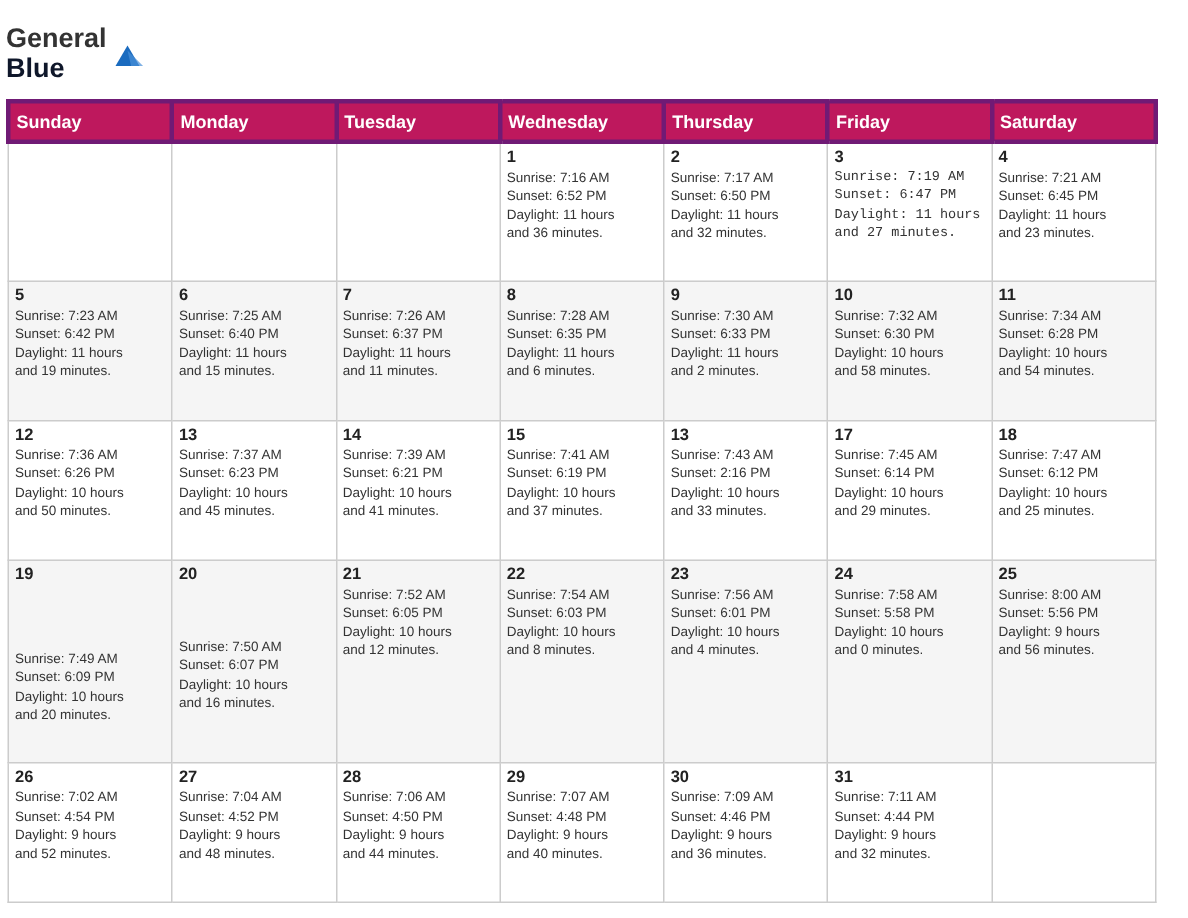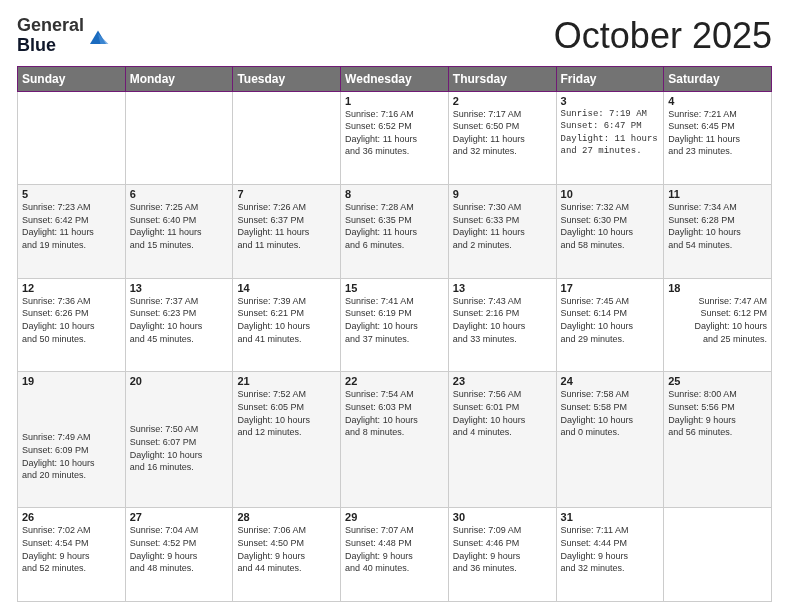--- a/index.html
+++ b/index.html
@@ -6,21 +6,21 @@
     body {
       width: 792px;
       height: 612px;
       font-family: Arial, sans-serif;
       background: #fff;
       overflow: hidden;
     }
     .page {
       width: 792px;
       height: 612px;
-      padding: 16px 20px 10px 17px;
+      padding: 16px 20px 10px 4px;
       display: flex;
       flex-direction: column;
     }
     .header {
       display: flex;
       justify-content: space-between;
       align-items: flex-start;
       margin-bottom: 10px;
     }
     .logo {
@@ -62,27 +62,27 @@
       margin-top: 2px;
     }
     .calendar {
       flex: 1;
       border: 1px solid #ccc;
       border-collapse: collapse;
       width: 100%;
       table-layout: fixed;
     }
     .calendar th {
-      background: #737373;
+      background: #be185d;
       color: #fff;
       font-size: 12px;
       font-weight: bold;
       padding: 5px 4px;
       text-align: left;
-      border: 1px solid #701a75;
+      border: 3px solid #701a75;
     }
     .calendar td {
       border: 1px solid #ccc;
       vertical-align: top;
       padding: 3px 4px;
       font-size: 9.5px;
       color: #333;
       background: #fff;
     }
     .calendar tr:nth-child(even) td {
@@ -118,21 +118,20 @@
           <span class="logo-general">General</span>
           <span class="logo-blue">Blue</span>
         </div>
         <svg class="logo-icon" viewBox="0 0 30 30" xmlns="http://www.w3.org/2000/svg">
           <polygon points="5,25 25,25 15,8" fill="#1a6bbf"></polygon>
           <polygon points="15,12 28,25 18,25" fill="#4a90d9" opacity="0.7"></polygon>
         </svg>
       </div>
     </div>
     <div class="title-block">
-      <div class="month-title">October 2025</div>
     </div>
   </div>
 
   <table class="calendar">
     <thead>
       <tr>
         <th>Sunday</th>
         <th>Monday</th>
         <th>Tuesday</th>
         <th>Wednesday</th>
@@ -264,21 +263,21 @@
           </td>
           <td>
             <span class="day-num">17</span>
             <div class="day-info" style="white-space: pre-line;">Sunrise: 7:45 AM
 Sunset: 6:14 PM
 Daylight: 10 hours
 and 29 minutes.</div>
           </td>
           <td>
             <span class="day-num">18</span>
-            <div class="day-info" style="white-space: pre-line; text-align: right;">Sunrise: 7:47 AM
+            <div class="day-info" style="white-space: pre-line;">Sunrise: 7:47 AM
 Sunset: 6:12 PM
 Daylight: 10 hours
 and 25 minutes.</div>
           </td>
         </tr>
         <tr class="week-row">
           <td>
             <span class="day-num">19</span>
             <div class="day-info" style="white-space: pre-line; margin-top: 44px;">Sunrise: 7:49 AM
 Sunset: 6:09 PM

